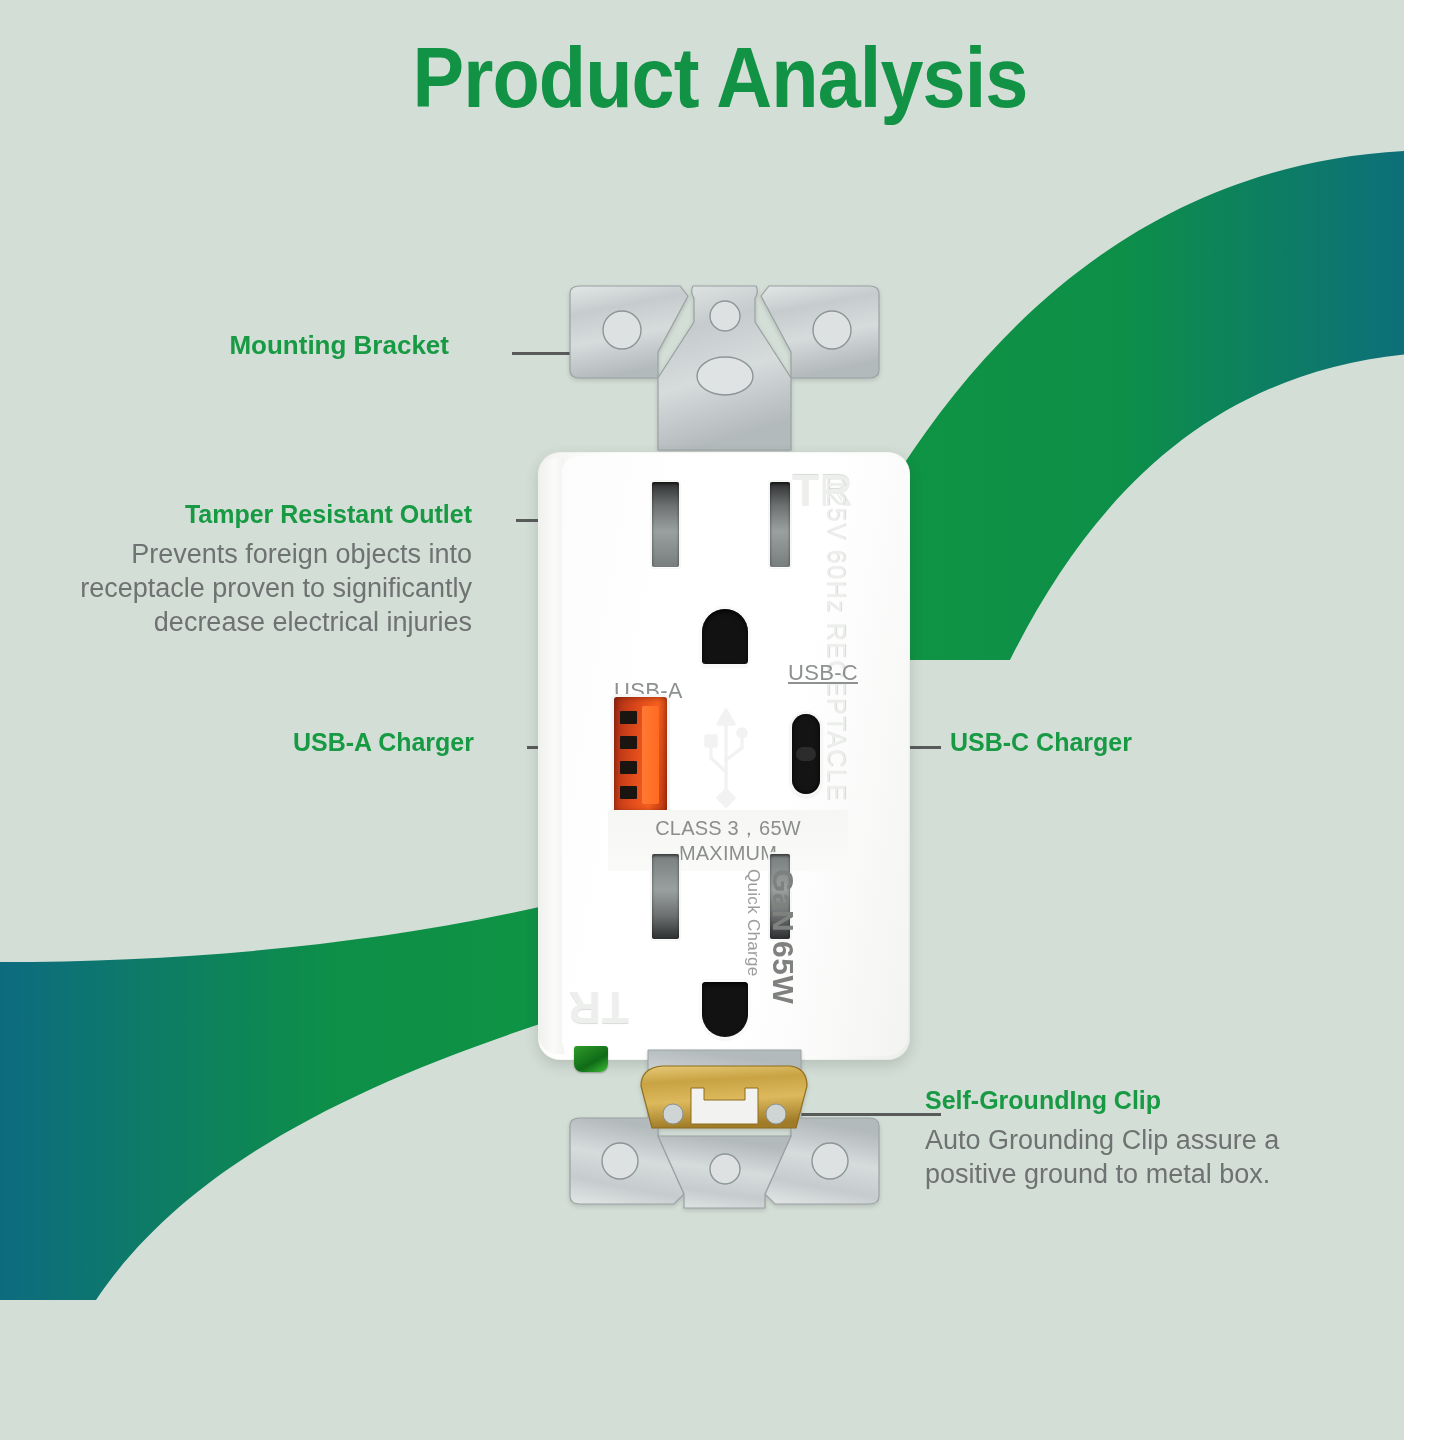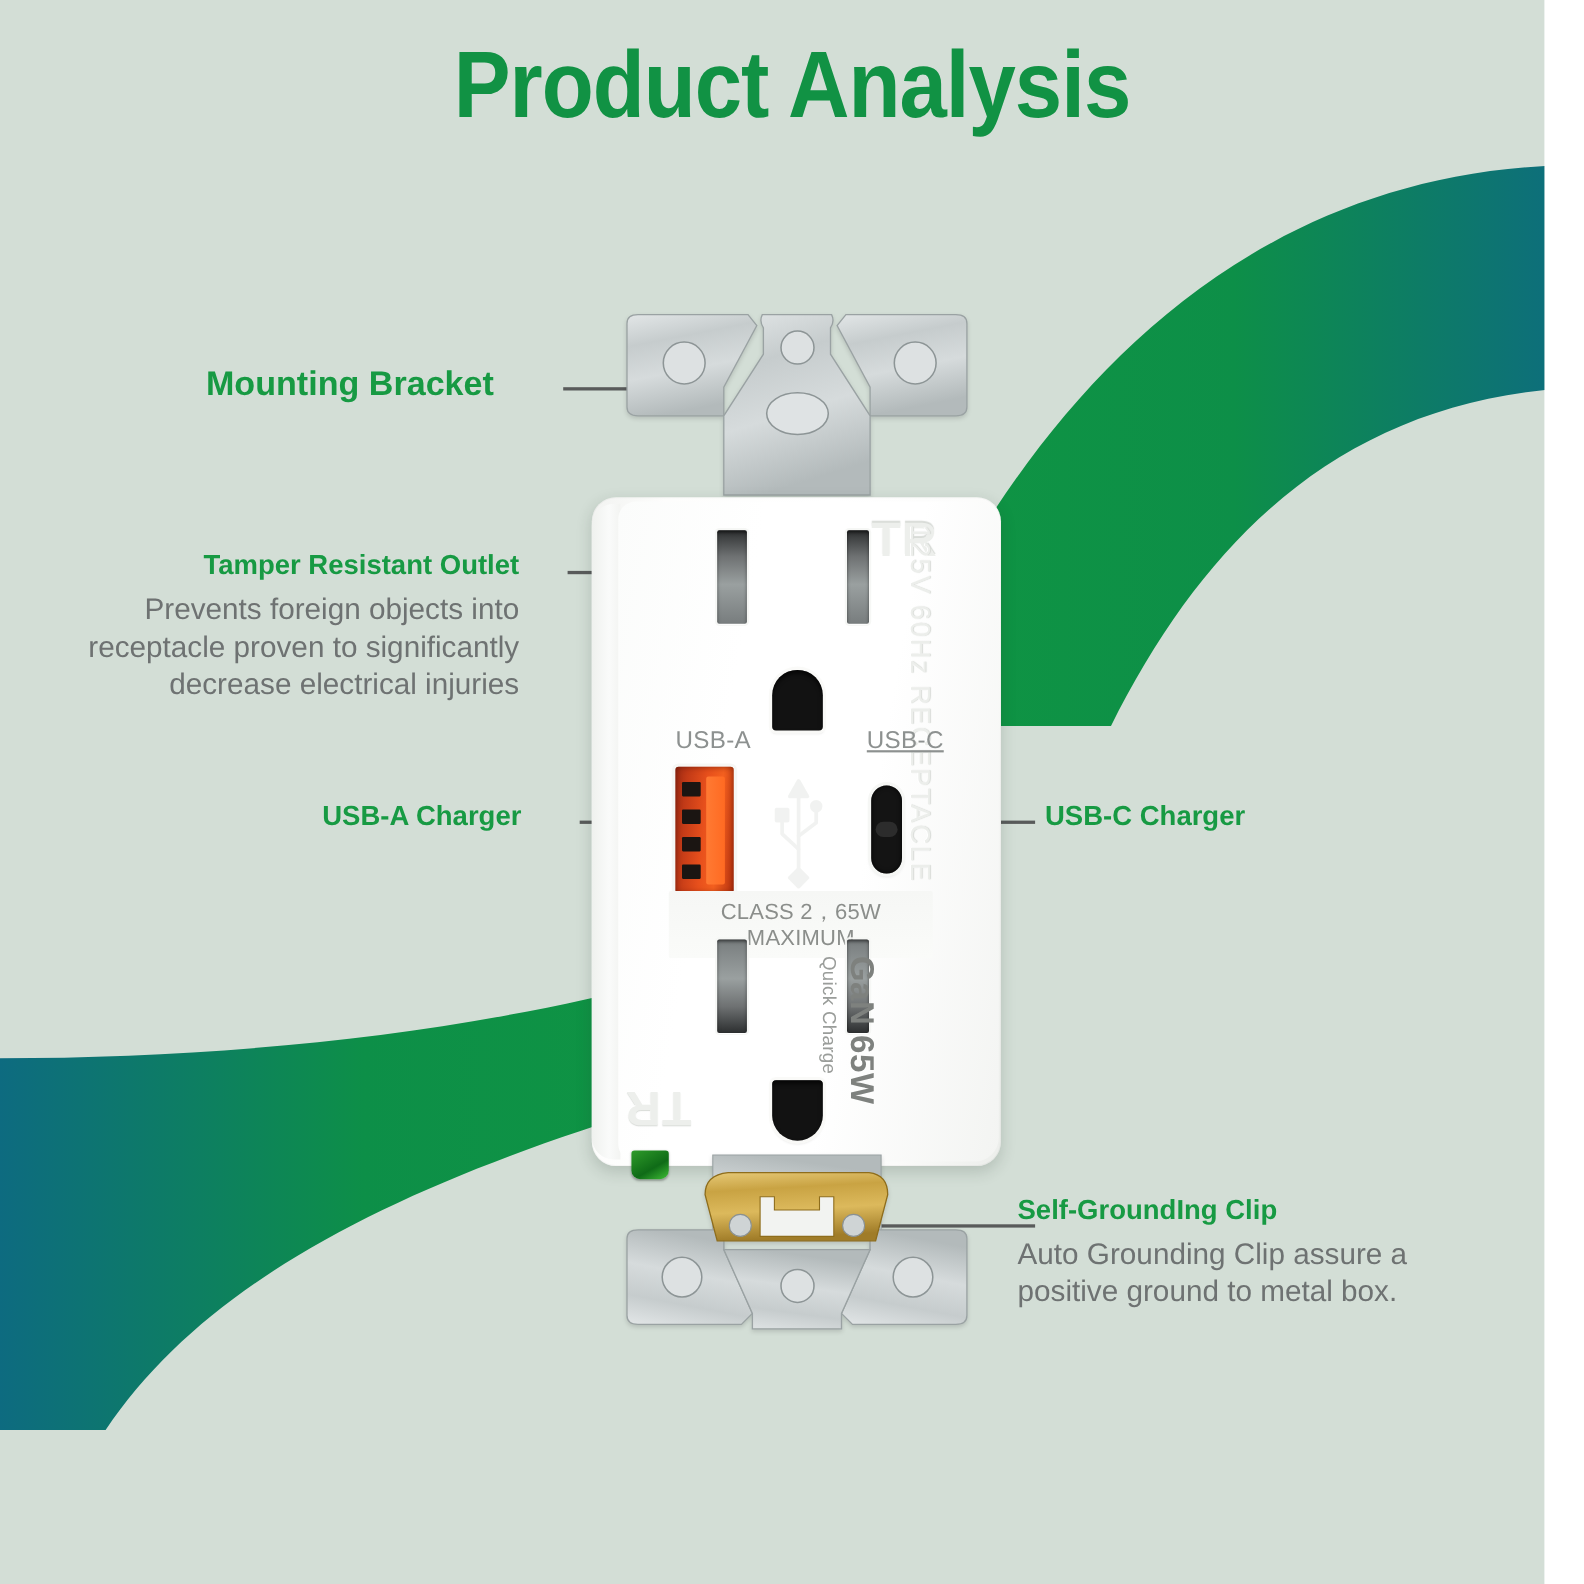--- a/index.html
+++ b/index.html
@@ -46,21 +46,21 @@
   .callout .c-body {
     font-size: 27px;
     color: #6e7272;
     line-height: 1.26;
     margin-top: 8px;
   }
   .callout.right-align { text-align: right; }
   .callout.left-align  { text-align: left; }
 
   #callout-mounting  { top: 331px;  right: 955px; }
-  #callout-mounting .c-title { font-size: 31px; }
+  #callout-mounting .c-title { font-size: 26px; }
 
   #callout-tamper    { top: 500px;  right: 932px; width: 470px; }
   #callout-usba      { top: 728px;  right: 930px; }
   #callout-usbc      { top: 728px;  left: 950px; }
   #callout-ground    { top: 1086px; left: 925px;  width: 420px; }
 
   
   .leader {
     position: absolute;
     height: 3px;
@@ -180,21 +180,21 @@
   #gan-main  { font-size: 30px; font-weight: bold; letter-spacing: 0.5px; color: #7e817e; }
   #gan-sub   { font-size: 17px; margin-top: 3px; letter-spacing: 0.3px; color: #9a9d9a; }
 
   
   .usb-label {
     position: absolute;
     font-size: 22px;
     color: #8d9190;
     letter-spacing: 0.3px;
   }
-  #usb-a-label { top: 378px; left: 84px; }
+  #usb-a-label { top: 396px; left: 84px; }
   #usb-c-label { top: 378px; left: 258px; text-decoration: underline; }
 
   #usb-a-port {
     position: absolute;
     top: 415px; left: 84px;
     width: 53px; height: 115px;
     background: linear-gradient(95deg, #9e2a13 0%, #c23a17 18%, #e8501c 48%, #f4601f 70%, #b8320f 100%);
     border-radius: 3px;
     box-shadow: inset 0 0 6px rgba(70,12,0,0.6),
                 0 0 0 3px #f6f7f5,
@@ -391,21 +391,21 @@
         <line x1="28" y1="16" x2="28" y2="92"></line>
         <path d="M 20 22 L 28 8 L 36 22 Z" fill="#e7e9e6"></path>
         <path d="M 28 88 L 36 96 L 28 104 L 20 96 Z" fill="#e7e9e6"></path>
         <path d="M 28 58 L 44 46 L 44 34"></path>
         <circle cx="44" cy="31" r="4" fill="#e7e9e6"></circle>
         <path d="M 28 70 L 13 56 L 13 44"></path>
         <rect x="8" y="34" width="10" height="10" fill="#e7e9e6"></rect>
       </g>
     </svg>
 
-    <div id="class-text">CLASS 2，65W MAXIMUM</div>
+    <div id="class-text">CLASS 3，65W MAXIMUM</div>
 
     <div class="slot flipped" id="slot-bot-neutral"></div>
     <div class="slot flipped" id="slot-bot-hot"></div>
     <div class="ground-hole flipped" id="ground-bot"></div>
     <div class="tr-mark" id="tr-bot">TR</div>
 
     <div id="gan-block">
       <div id="gan-main">GaN 65W</div>
       <div id="gan-sub">Quick Charge</div>
     </div>

